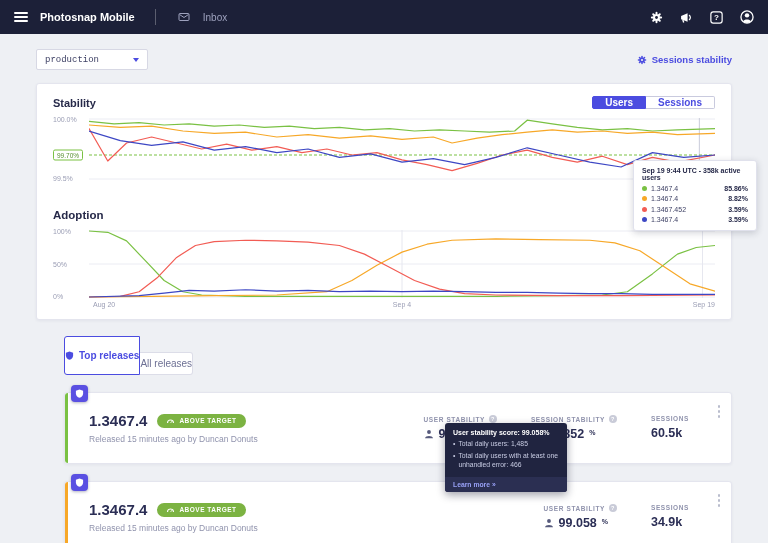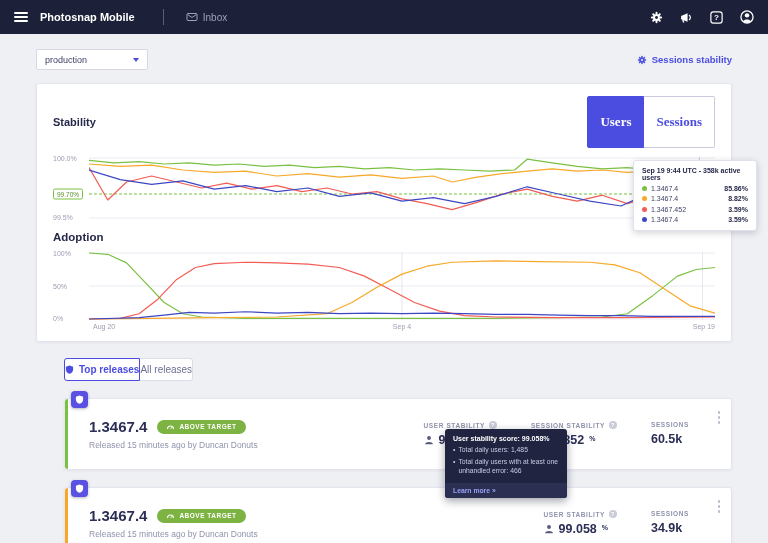--- a/index.html
+++ b/index.html
@@ -5,64 +5,64 @@
   * { box-sizing: border-box; margin: 0; padding: 0; }
   body {
     width: 768px; height: 543px; position: relative; overflow: hidden;
     background: #eef0f4; font-family: "Liberation Sans", sans-serif;
     color: #2b2e55;
   }
   
   .topnav { height: 34px; background: #1c2038; display: flex; align-items: stretch; color: #fff; padding: 0 14px; }
   .burger { width: 14px; display: flex; flex-direction: column; justify-content: center; gap: 2.5px; margin-right: 12px; cursor: pointer; }
   .burger i { display:block; height: 1.6px; background: #fff; border-radius: 1px; }
-  .brand { font-size: 11px; font-weight: bold; display: flex; align-items: center; margin-right: 28px; white-space: nowrap; }
+  .brand { font-size: 11px; font-weight: bold; display: flex; align-items: center; margin-right: 20px; white-space: nowrap; }
   .nav-divider { width: 1px; background: rgba(255,255,255,.28); margin: 9px 12px 9px 0; }
-  .nav-item { display: flex; align-items: center; gap: 5px; font-size: 10px; color: #9da1bd; padding: 0 10px; cursor: pointer; border-bottom: 2px solid transparent; border-top: 2px solid transparent; }
+  .nav-item { display: flex; align-items: center; gap: 13px; font-size: 10px; color: #9da1bd; padding: 0 10px; cursor: pointer; border-bottom: 2px solid transparent; border-top: 2px solid transparent; }
   .nav-item.active { color: #fff; border-bottom-color: #5e5ce6; }
   .nav-right { margin-left: auto; display: flex; align-items: center; gap: 17px; }
   .nav-right svg { display: block; cursor: pointer; }
   
   .page { padding: 0 36px; }
   .toolbar-row { display: flex; justify-content: space-between; align-items: center; margin-top: 15px; }
-  .env-select { width: 112px; height: 21px; background: #fff; border: 1px solid #d7d8e4; border-radius: 2px; font-size: 9px; color: #3c3f63; display: flex; align-items: center; justify-content: space-between; padding: 0 8px; cursor: pointer; }
+  .env-select { width: 112px; height: 21px; background: #fff; border: 1px solid #d7d8e4; border-radius: 2px; font-size: 9px; color: #3c3f63; display: flex; align-items: center; justify-content: space-between; padding: 0 8px; cursor: pointer; font-family: Liberation Mono, monospace; }
   .caret { width: 0; height: 0; border-left: 3.5px solid transparent; border-right: 3.5px solid transparent; border-top: 4.5px solid #4b4ce0; }
   .configure { display: flex; align-items: center; gap: 5px; color: #4b4ce0; font-size: 9.5px; cursor: pointer; font-weight: bold; }
   
   .panel { margin-top: 13px; background: #fff; border: 1px solid #e4e5ee; border-radius: 3px; box-shadow: 0 1px 3px rgba(40,42,80,0.06); padding: 12px 16px 6px; }
   .panel-head { display: flex; justify-content: space-between; align-items: center; }
   .panel-title { font-size: 11px; font-weight: bold; color: #262949; }
   .seg-group { display: flex; }
-  .seg { font-size: 13px; font-weight: bold; padding: 17px 12px; cursor: pointer; font-family: Liberation Serif, serif; }
+  .seg { font-size: 10px; font-weight: bold; padding: 0 12px; cursor: pointer; }
   .seg.active { background: #4b4ce0; color: #fff; border: 1px solid #4b4ce0; border-radius: 2px 0 0 2px; }
   .seg.inactive { background: #fff; color: #4b4ce0; border: 1px solid #c9cade; border-left: none; border-radius: 0 2px 2px 0; }
   .chart-block { display: flex; margin-top: 9px; }
   .ylabels { width: 36px; position: relative; font-size: 7px; color: #9a9db4; }
   .yl-top { position: absolute; top: -2px; left: 0; }
   .yl-mid { position: absolute; top: 50%; transform: translateY(-50%); left: 0; }
   .yl-target { position: absolute; top: 60%; transform: translateY(-50%); left: 0; border: 1px solid #7ac143; color: #568f2e; background: #fff; padding: 1px 3px; border-radius: 2px; font-size: 6.5px; z-index: 2; }
   .yl-bottom { position: absolute; bottom: -2px; left: 0; }
   .chart-svg { flex: 1; height: 62px; display: block; }
   .chart-svg.tall { height: 68px; }
-  .adoption-title { margin-top: 12px; font-size: 11.5px; font-weight: bold; color: #262949; }
+  .adoption-title { margin-top: 29px; font-size: 11.5px; font-weight: bold; color: #262949; }
   .xlabels { margin-left: 36px; position: relative; height: 12px; font-size: 7px; color: #9a9db4; margin-top: 3px; }
   .xl-left { position: absolute; left: 4px; top: 0; }
   .xl-mid { position: absolute; left: 50%; transform: translateX(-50%); top: 0; }
   .xl-right { position: absolute; right: 0; top: 0; }
   
   .chart-tooltip { position: absolute; left: 633px; top: 160px; width: 124px; background: #fff; border: 1px solid #e0e1ec; border-radius: 3px; box-shadow: 0 2px 7px rgba(30,33,60,.2); padding: 6px 8px 7px; z-index: 25; }
   .ct-title { font-size: 7px; font-weight: bold; color: #262949; }
   .ct-row { display: flex; align-items: center; gap: 4px; font-size: 7px; color: #3c3f63; margin-top: 3.5px; }
   .ct-dot { width: 5px; height: 5px; border-radius: 50%; flex: none; }
   .ct-val { margin-left: auto; font-weight: bold; color: #262949; }
   
   .tabs-row { margin: 16px 0 0 28px; display: flex; }
   .tab { display: flex; align-items: center; gap: 5px; font-size: 10px; padding: 5px 0; background: #fff; cursor: pointer; }
   .tab.active { border: 1px solid #4b4ce0; color: #4b4ce0; font-weight: bold; border-radius: 3px 0 0 3px; }
-  .tab.inactive { border: 1px solid #dcdde8; border-left: none; color: #6d7094; border-radius: 0 3px 3px 0; }
+  .tab.inactive { border: 1px solid #dcdde8; border-left: none; color: #6d7094; border-radius: 0 3px 3px 0; margin-top: 16px; }
   
   .release-card { position: relative; margin: 17px 0 0 28px; height: 72px; background: #fff; border: 1px solid #e4e5ee; border-radius: 3px; box-shadow: 0 1px 3px rgba(40,42,80,0.06); display: flex; align-items: center; }
   .accent { position: absolute; left: 0; top: 0; bottom: 0; width: 3px; border-radius: 3px 0 0 3px; }
   .badge { position: absolute; left: 6px; top: -8px; width: 17px; height: 17px; background: #5a50e2; border-radius: 4px; display: flex; align-items: center; justify-content: center; box-shadow: 0 1px 3px rgba(40,42,80,.35); z-index: 5; }
   .release-info { margin-left: 24px; }
   .version-row { display: flex; align-items: center; gap: 10px; }
   .version { font-size: 15px; font-weight: bold; color: #2b2e55; }
   .pill { display: flex; align-items: center; gap: 4px; background: #7cb342; color: #fff; font-size: 6.5px; font-weight: bold; letter-spacing: .5px; padding: 3px 9px; border-radius: 9px; text-transform: uppercase; cursor: default; }
   .released { margin-top: 5px; font-size: 8.5px; color: #9093ad; }
   .stats { margin-left: auto; display: flex; gap: 34px; margin-right: 42px; }

